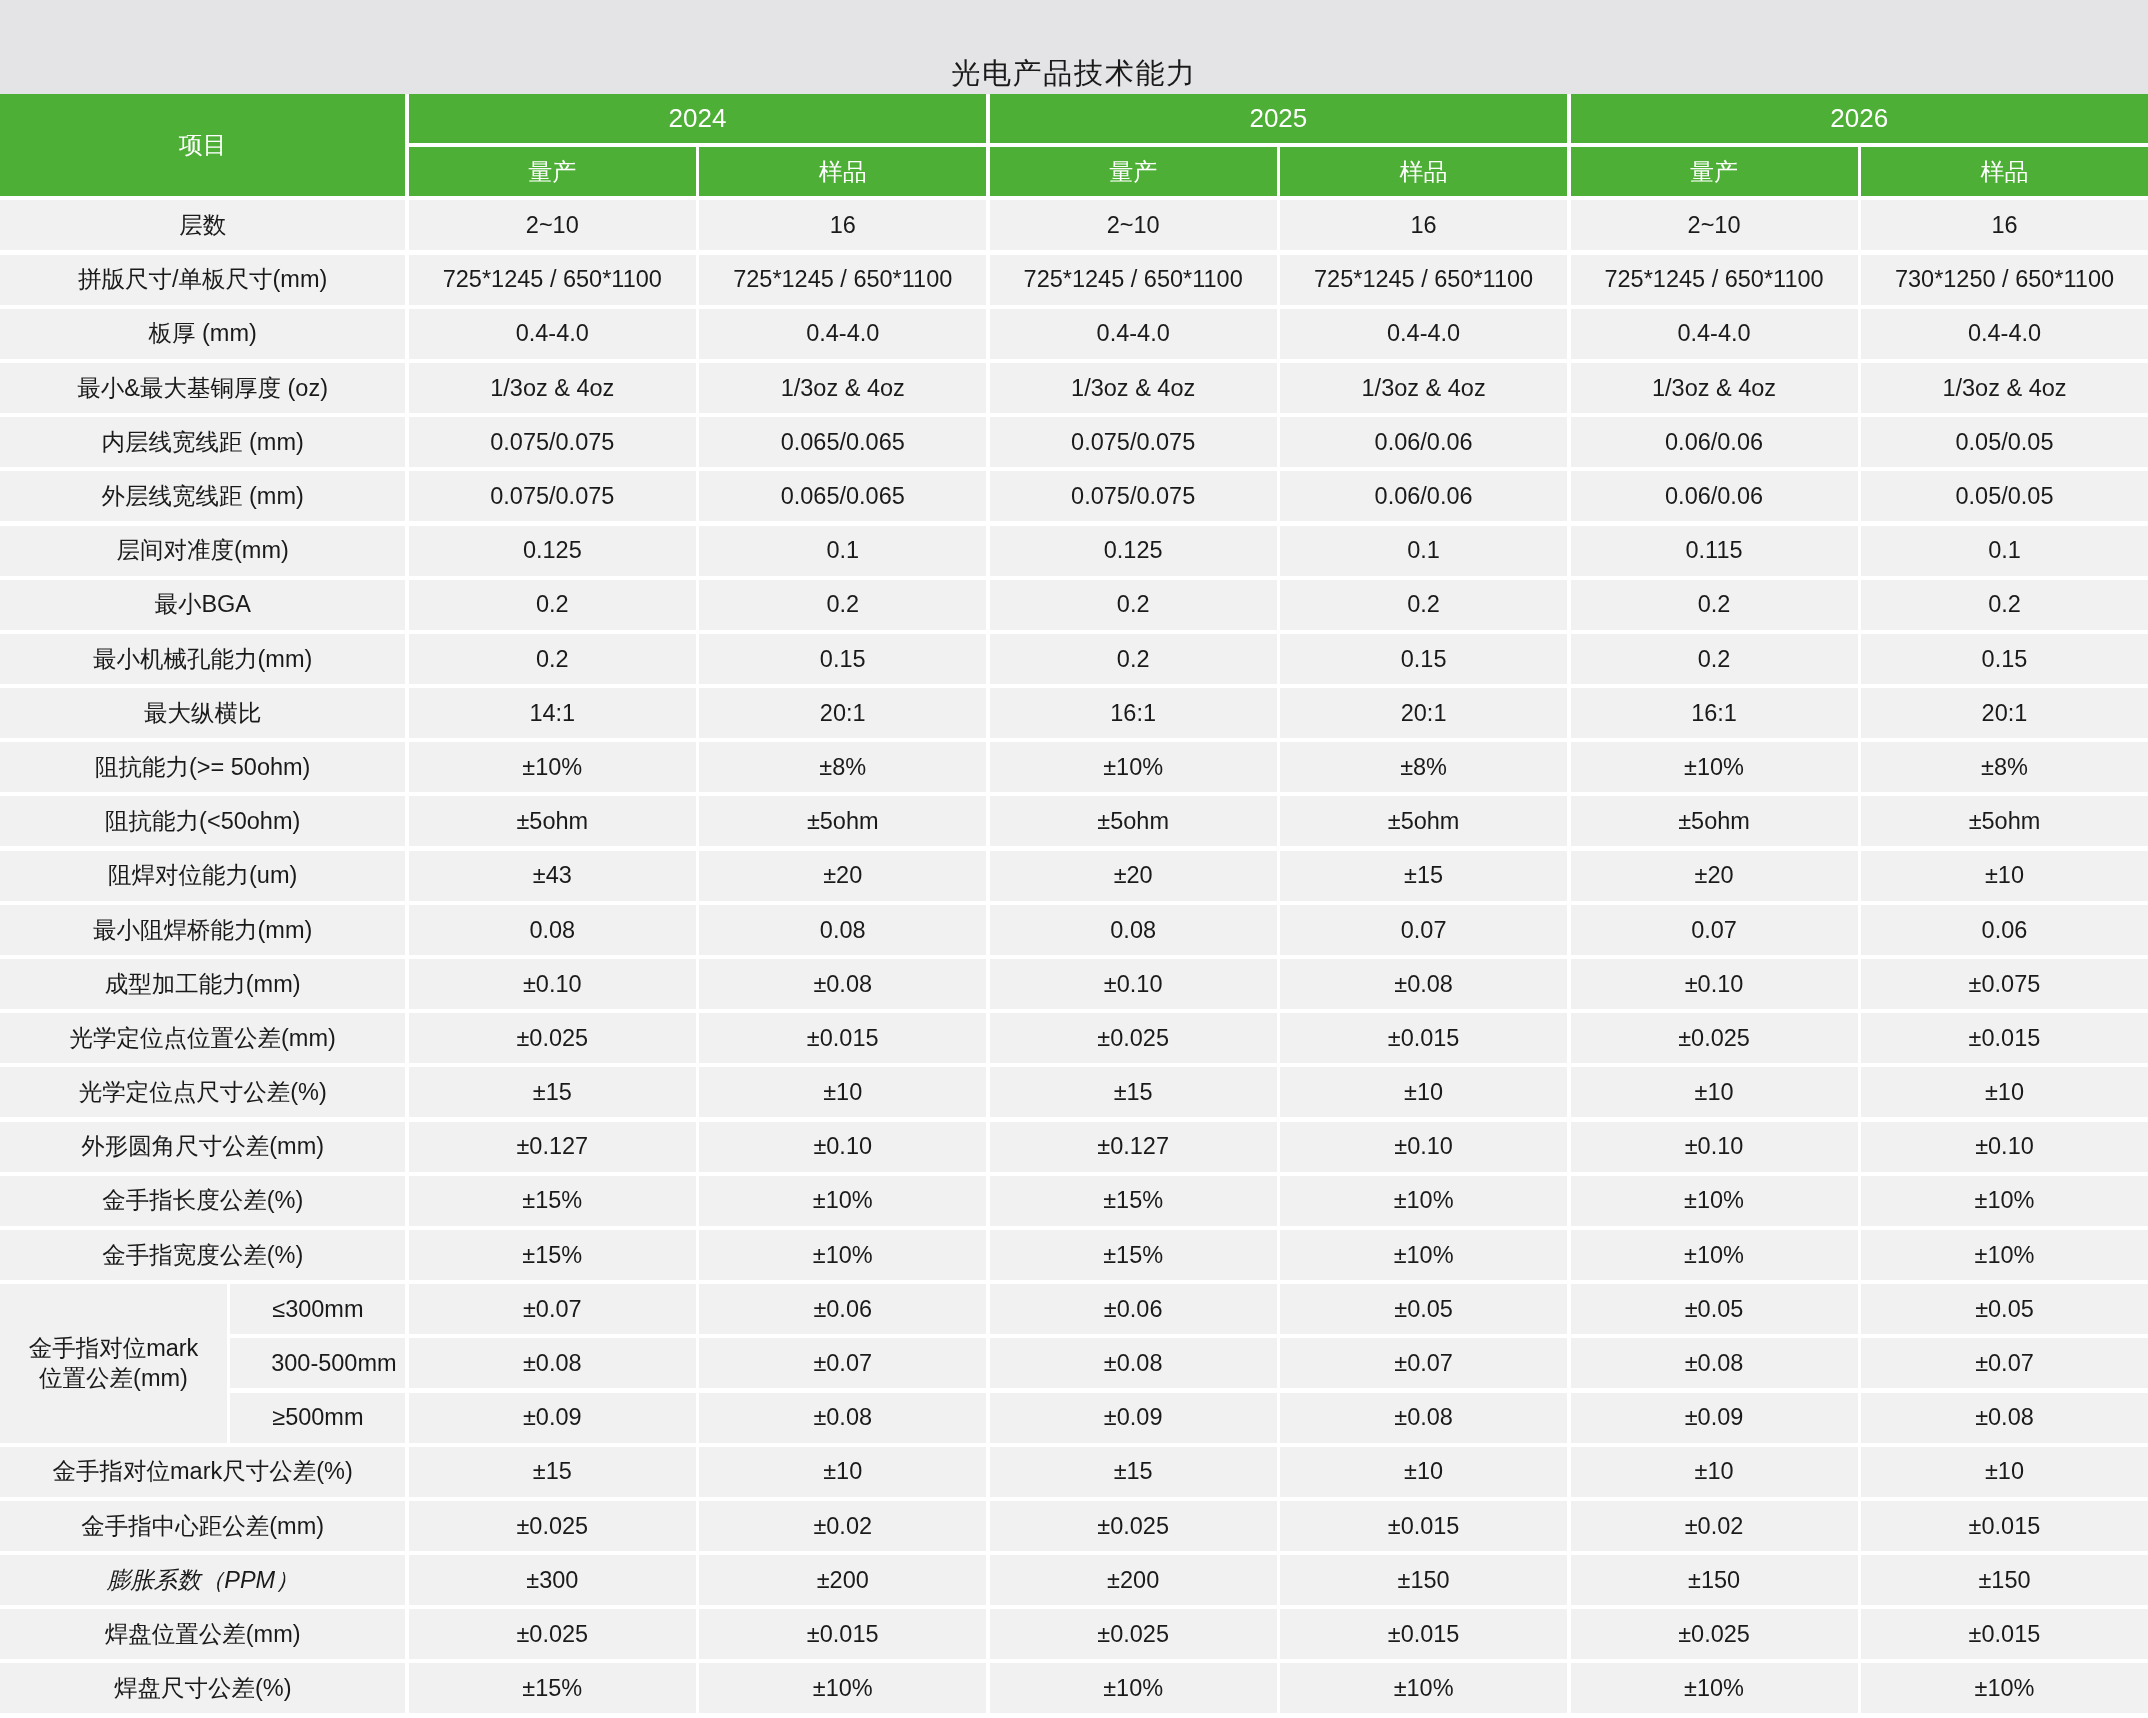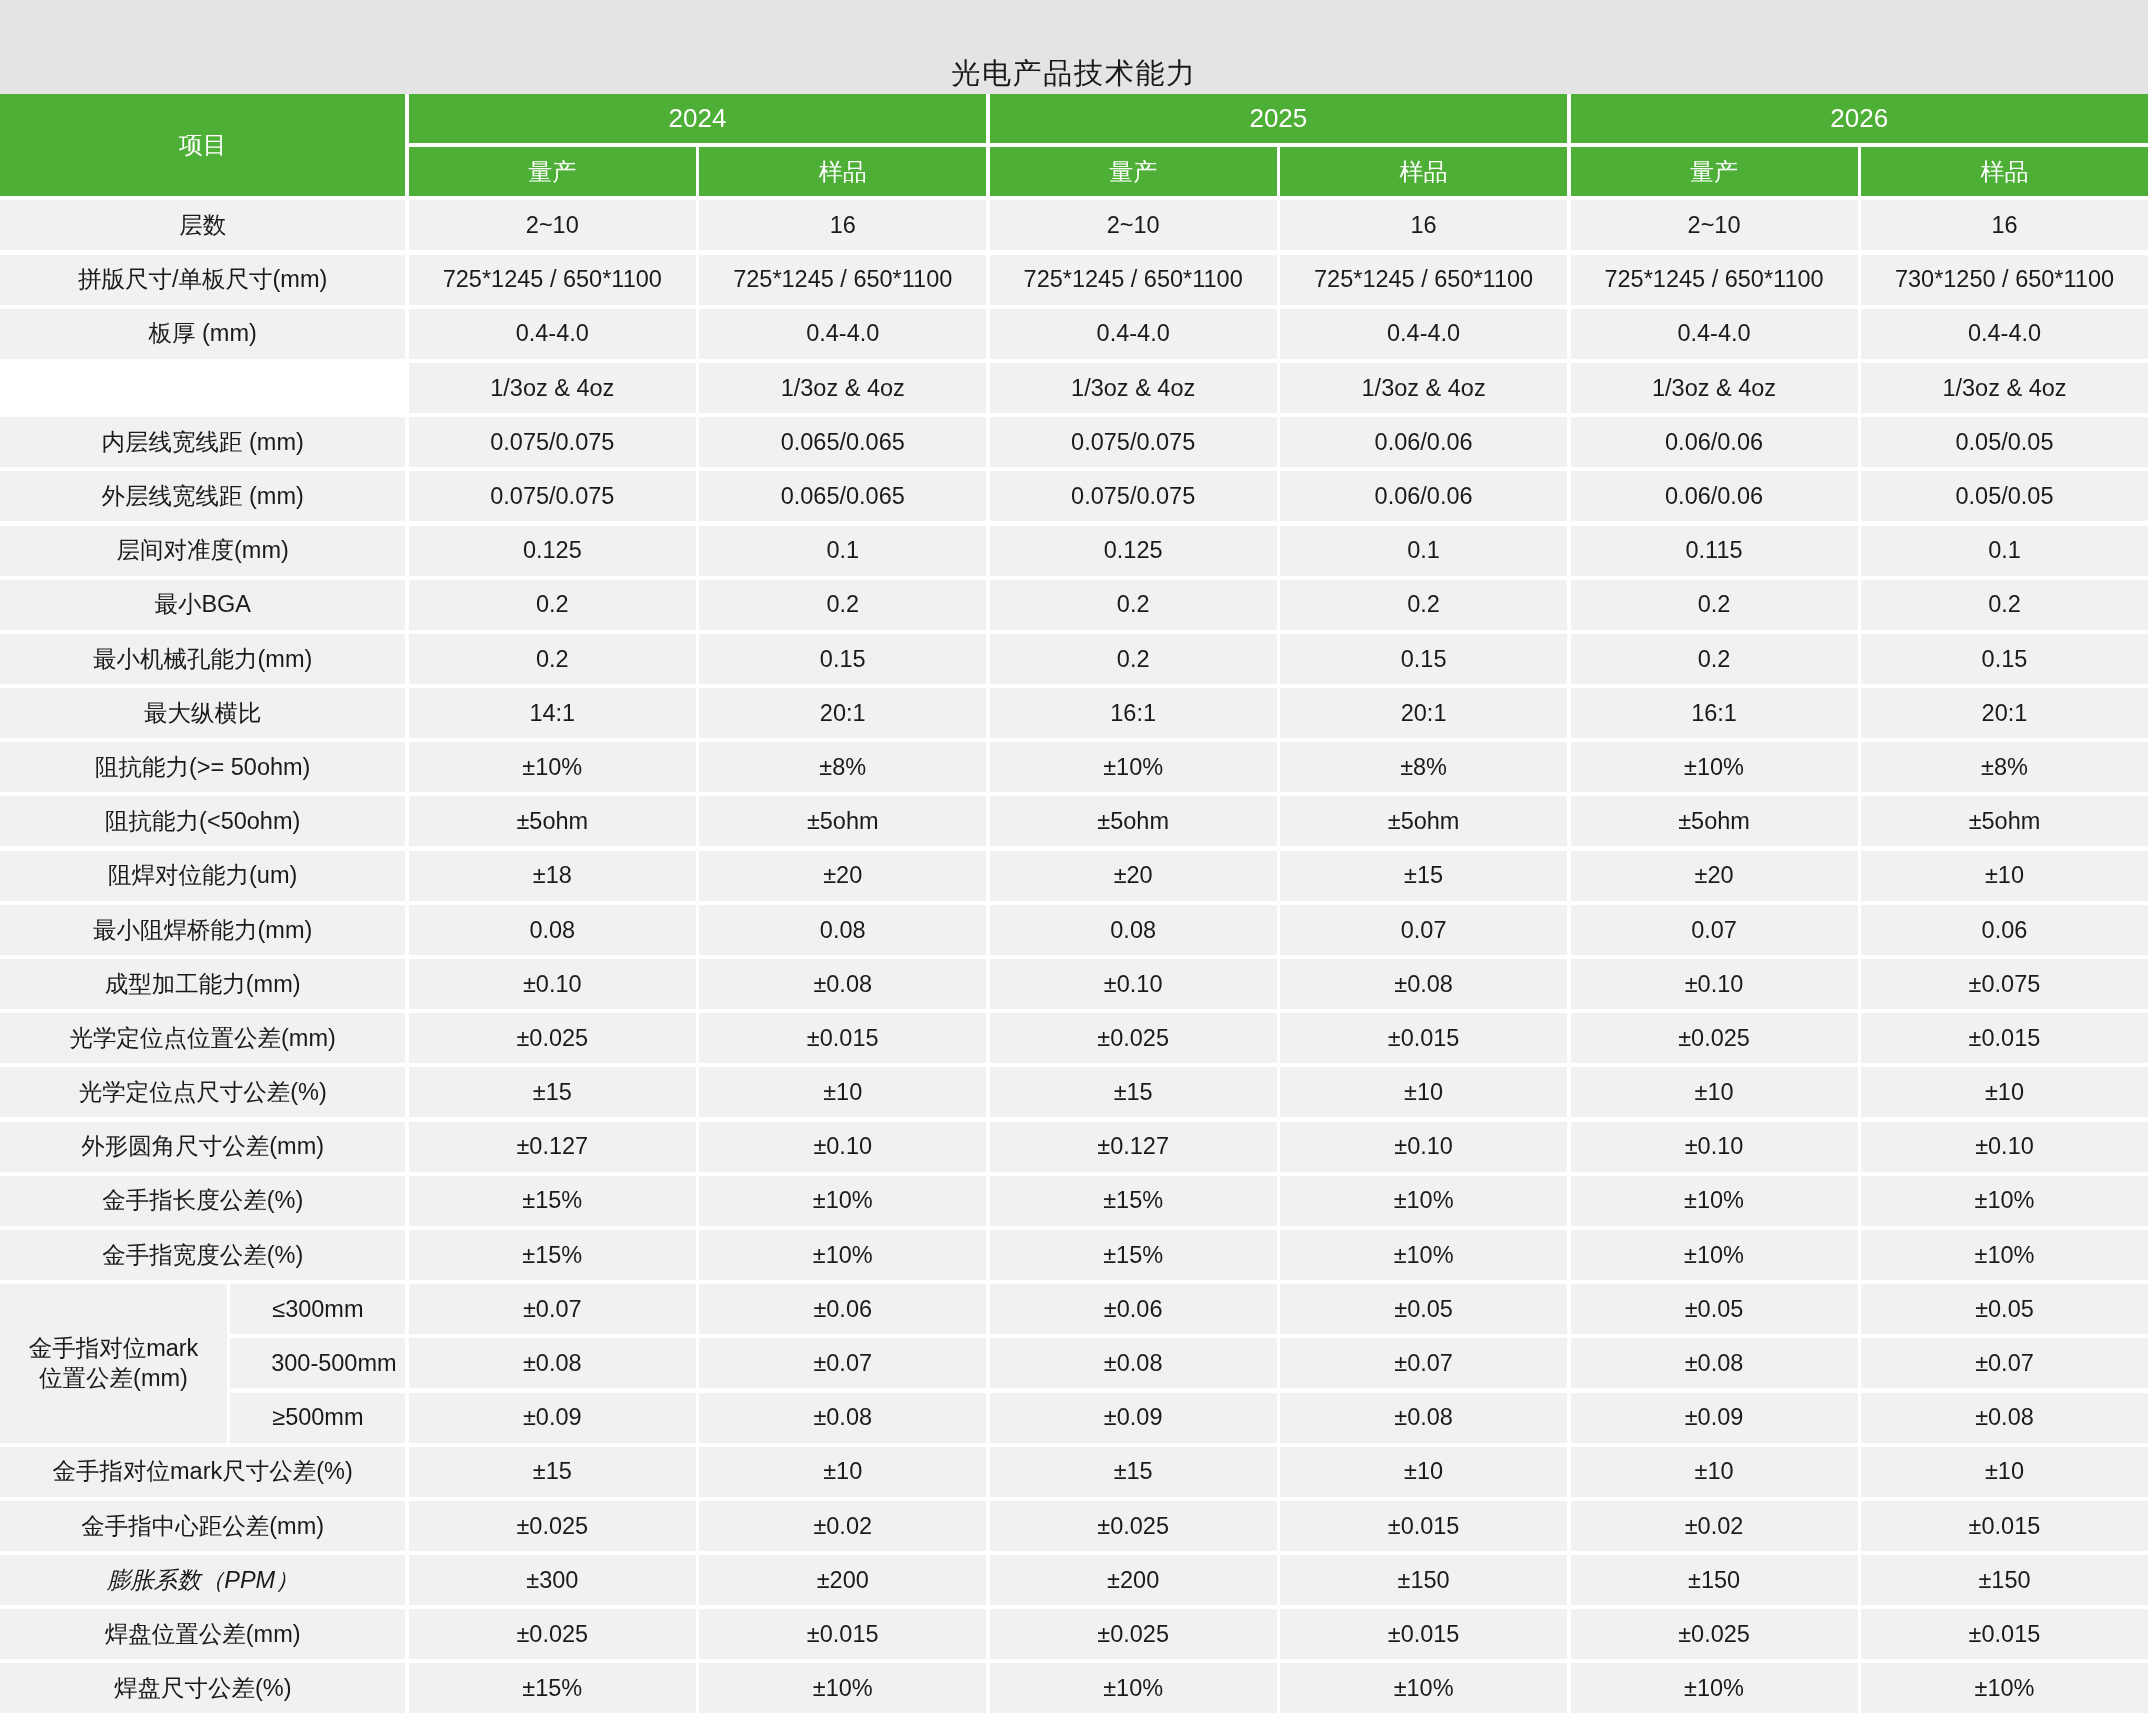--- a/index.html
+++ b/index.html
@@ -72,20 +72,21 @@
       <div class="cell value" style="grid-area: 4 / 6;">725*1245 / 650*1100</div>
       <div class="cell value" style="grid-area: 4 / 7;">725*1245 / 650*1100</div>
       <div class="cell value" style="grid-area: 4 / 8;">730*1250 / 650*1100</div>
       <div class="cell label" style="grid-area: 5 / 1 / auto / 3;">板厚 (mm)</div>
       <div class="cell value" style="grid-area: 5 / 3;">0.4-4.0</div>
       <div class="cell value" style="grid-area: 5 / 4;">0.4-4.0</div>
       <div class="cell value" style="grid-area: 5 / 5;">0.4-4.0</div>
       <div class="cell value" style="grid-area: 5 / 6;">0.4-4.0</div>
       <div class="cell value" style="grid-area: 5 / 7;">0.4-4.0</div>
       <div class="cell value" style="grid-area: 5 / 8;">0.4-4.0</div>
+      <div class="cell label" style="grid-area: 6 / 1 / auto / 3;">最小&amp;最大基铜厚度 (oz)</div>
       <div class="cell value" style="grid-area: 6 / 3;">1/3oz &amp; 4oz</div>
       <div class="cell value" style="grid-area: 6 / 4;">1/3oz &amp; 4oz</div>
       <div class="cell value" style="grid-area: 6 / 5;">1/3oz &amp; 4oz</div>
       <div class="cell value" style="grid-area: 6 / 6;">1/3oz &amp; 4oz</div>
       <div class="cell value" style="grid-area: 6 / 7;">1/3oz &amp; 4oz</div>
       <div class="cell value" style="grid-area: 6 / 8;">1/3oz &amp; 4oz</div>
       <div class="cell label" style="grid-area: 7 / 1 / auto / 3;">内层线宽线距 (mm)</div>
       <div class="cell value" style="grid-area: 7 / 3;">0.075/0.075</div>
       <div class="cell value" style="grid-area: 7 / 4;">0.065/0.065</div>
       <div class="cell value" style="grid-area: 7 / 5;">0.075/0.075</div>
@@ -135,21 +136,21 @@
       <div class="cell value" style="grid-area: 13 / 7;">±10%</div>
       <div class="cell value" style="grid-area: 13 / 8;">±8%</div>
       <div class="cell label" style="grid-area: 14 / 1 / auto / 3;">阻抗能力(&lt;50ohm)</div>
       <div class="cell value" style="grid-area: 14 / 3;">±5ohm</div>
       <div class="cell value" style="grid-area: 14 / 4;">±5ohm</div>
       <div class="cell value" style="grid-area: 14 / 5;">±5ohm</div>
       <div class="cell value" style="grid-area: 14 / 6;">±5ohm</div>
       <div class="cell value" style="grid-area: 14 / 7;">±5ohm</div>
       <div class="cell value" style="grid-area: 14 / 8;">±5ohm</div>
       <div class="cell label" style="grid-area: 15 / 1 / auto / 3;">阻焊对位能力(um)</div>
-      <div class="cell value" style="grid-area: 15 / 3;">±18</div>
+      <div class="cell value" style="grid-area: 15 / 3;">±43</div>
       <div class="cell value" style="grid-area: 15 / 4;">±20</div>
       <div class="cell value" style="grid-area: 15 / 5;">±20</div>
       <div class="cell value" style="grid-area: 15 / 6;">±15</div>
       <div class="cell value" style="grid-area: 15 / 7;">±20</div>
       <div class="cell value" style="grid-area: 15 / 8;">±10</div>
       <div class="cell label" style="grid-area: 16 / 1 / auto / 3;">最小阻焊桥能力(mm)</div>
       <div class="cell value" style="grid-area: 16 / 3;">0.08</div>
       <div class="cell value" style="grid-area: 16 / 4;">0.08</div>
       <div class="cell value" style="grid-area: 16 / 5;">0.08</div>
       <div class="cell value" style="grid-area: 16 / 6;">0.07</div>

